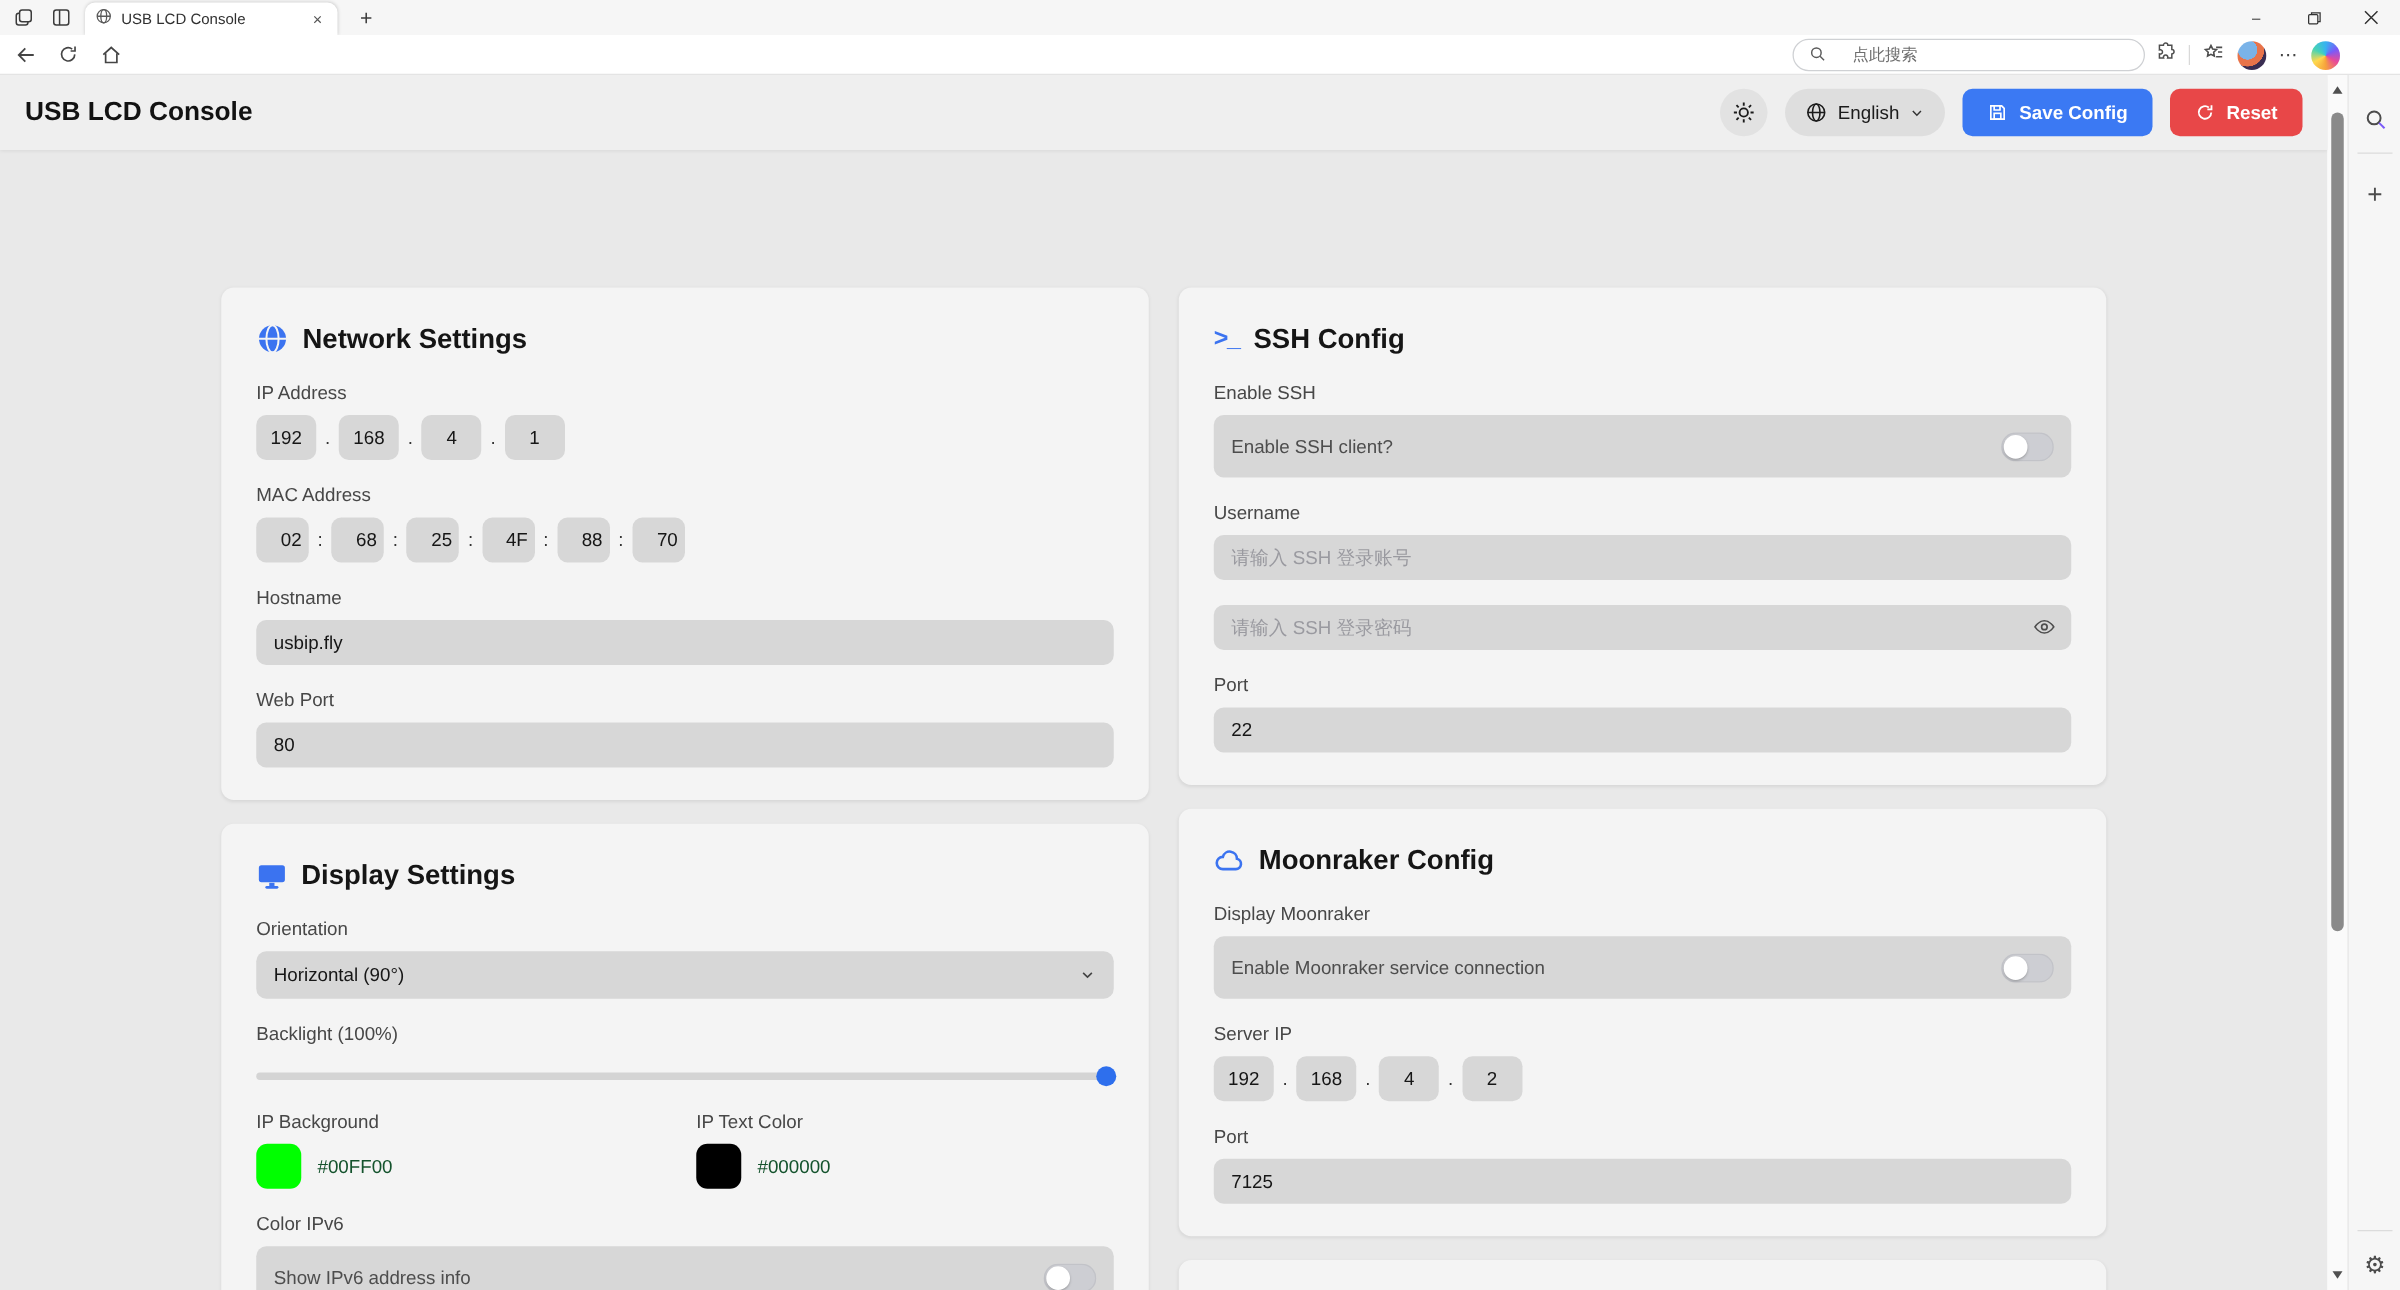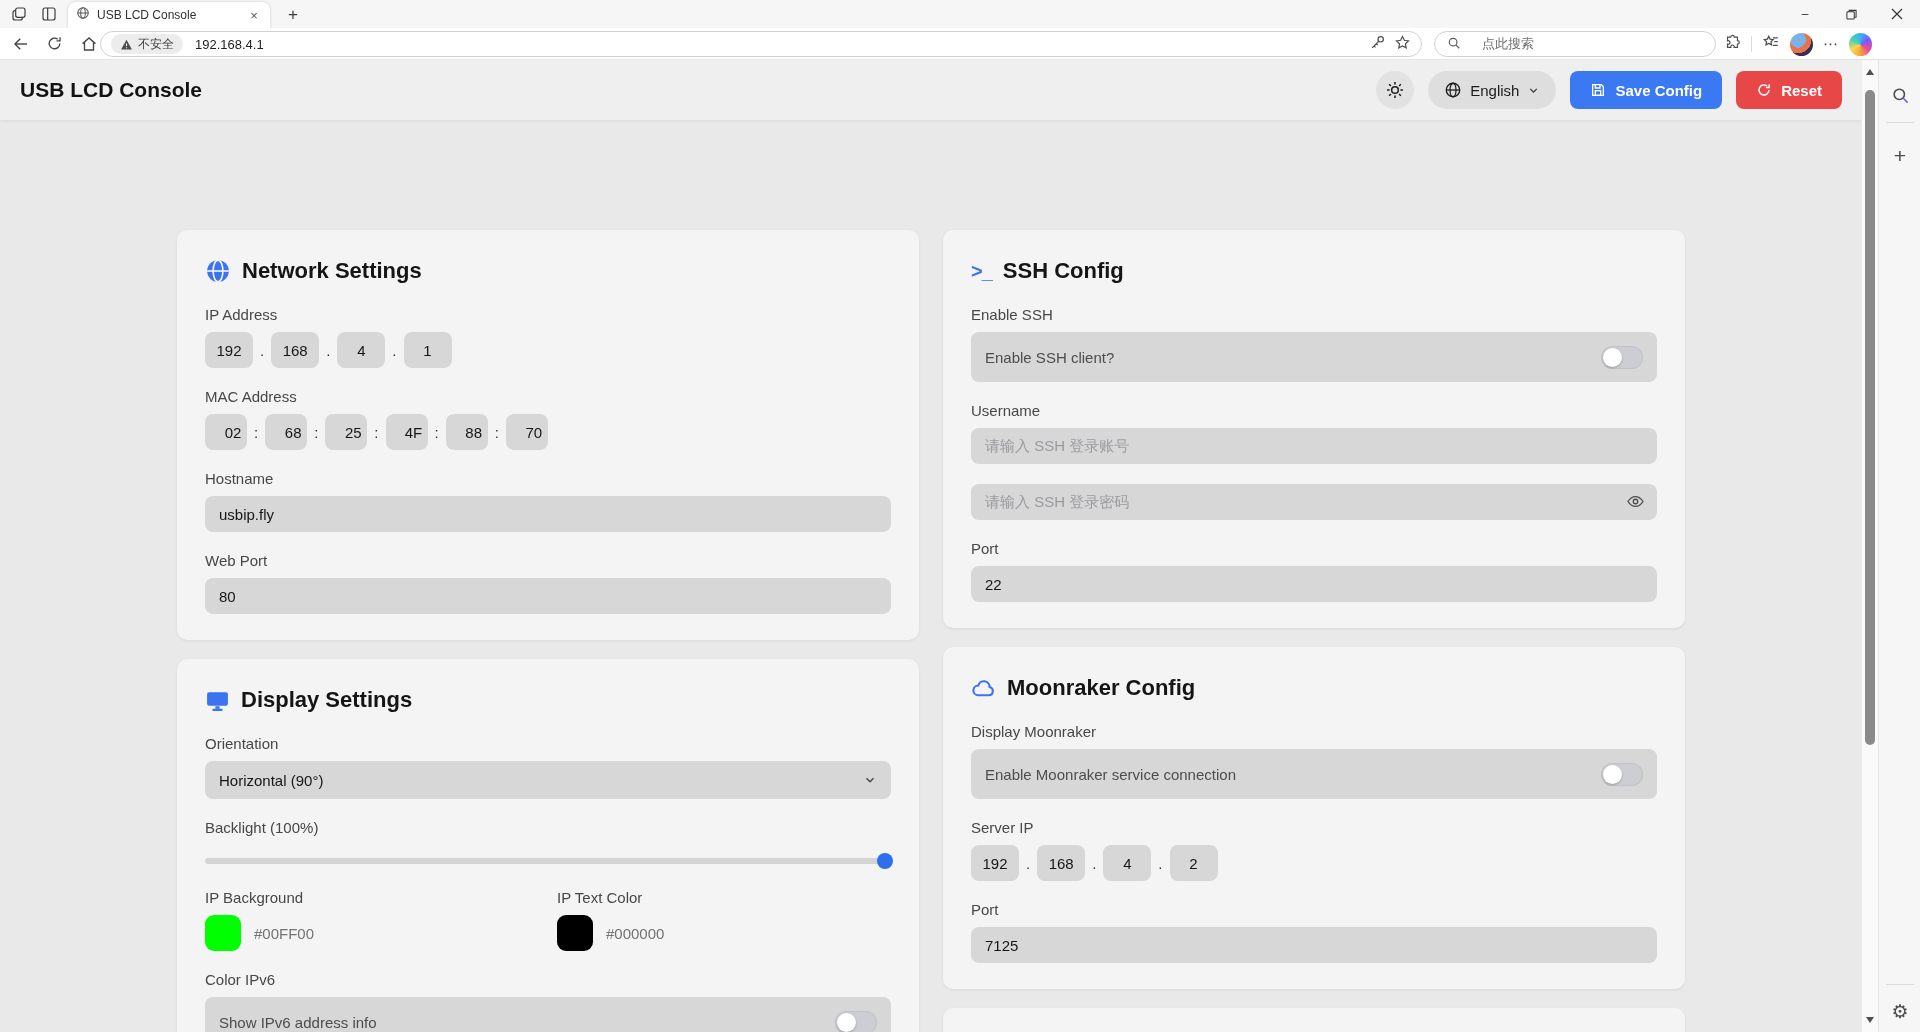--- a/index.html
+++ b/index.html
@@ -80,21 +80,21 @@
   .toggle .knob { position:absolute; top:2px; left:2px; width:19px; height:19px; border-radius:50%; background:#fff;
                   box-shadow:0 1px 2px rgba(0,0,0,.25); }
   .select { justify-content:space-between; }
   .slider { margin-top:16px; height:16px; position:relative; }
   .slider .track { position:absolute; top:5px; left:0; right:0; height:6px; border-radius:3px; background:#d4d4d4; }
   .slider .thumb { position:absolute; top:0; right:-2px; width:16px; height:16px; border-radius:50%; background:#2e6fed; }
   .two-col { display:flex; gap:18px; }
   .two-col > div { flex:1; }
   .swatch-row { display:flex; align-items:center; gap:13px; height:36px; }
   .swatch { width:36px; height:36px; border-radius:9px; }
-  .hex { font-size:15px; color:#737373; }
+  .hex { font-size:15px; color:#14532d; }
   .eye { position:absolute; right:12px; top:8px; }
 </style>
 </head>
 <body>
 
 <div class="titlebar">
   <span class="tb-icon" style="left:10px">
     <svg width="16" height="16" viewBox="0 0 24 24" fill="none" stroke="#3c3c3c" stroke-width="1.8">
         <rect x="7" y="3" width="14" height="14" rx="3"></rect>
         <path d="M17 17v1a3 3 0 0 1-3 3H6a3 3 0 0 1-3-3V10a3 3 0 0 1 3-3h1"></path>
@@ -146,44 +146,20 @@
         <path d="M19.5 12A7.5 7.5 0 1 1 16.6 6"></path>
         <path d="M19.8 3.2v5h-5"></path>
       </svg>
   </span>
   <span class="nav-icon" style="left:80px">
     <svg width="18" height="18" viewBox="0 0 24 24" fill="none" stroke="#454545" stroke-width="1.8">
         <path d="M3.5 11.5 12 4l8.5 7.5"></path>
         <path d="M6 10v10h12V10"></path>
       </svg>
   </span>
-  <div class="addressbar">
-    <span class="sec-badge">
-      <svg width="13" height="13" viewBox="0 0 24 24">
-          <path d="M12 3 2 21h20z" fill="#4c4c4c"></path>
-          <rect x="11" y="10" width="2" height="5" fill="#ececec"></rect>
-          <rect x="11" y="17" width="2" height="2" fill="#ececec"></rect>
-        </svg>
-      <span>不安全</span>
-    </span>
-    <span class="url">192.168.4.1</span>
-    <span class="pill-icons">
-      <span>
-        <svg width="17" height="17" viewBox="0 0 24 24" fill="none" stroke="#4f4f4f" stroke-width="1.7">
-            <circle cx="16.5" cy="7.5" r="3.8"></circle>
-            <path d="M13.8 10.2 4.5 19.5M7.2 16.8l2 2M10.2 13.8l2 2"></path>
-          </svg>
-      </span>
-      <span>
-        <svg width="17" height="17" viewBox="0 0 24 24" fill="none" stroke="#4f4f4f" stroke-width="1.7">
-            <path d="M12 3.5l2.6 5.3 5.9.9-4.3 4.1 1 5.8L12 16.9l-5.2 2.7 1-5.8-4.3-4.1 5.9-.9z"></path>
-          </svg>
-      </span>
-    </span>
-  </div>
   <div class="searchbox">
     <span>
       <svg width="14" height="14" viewBox="0 0 24 24" fill="none" stroke="#5a5a5a" stroke-width="2">
           <circle cx="10.5" cy="10.5" r="6.5"></circle>
           <path d="M15.5 15.5 21 21"></path>
         </svg>
     </span>
     <span>点此搜索</span>
   </div>
   <div class="nav-right">

